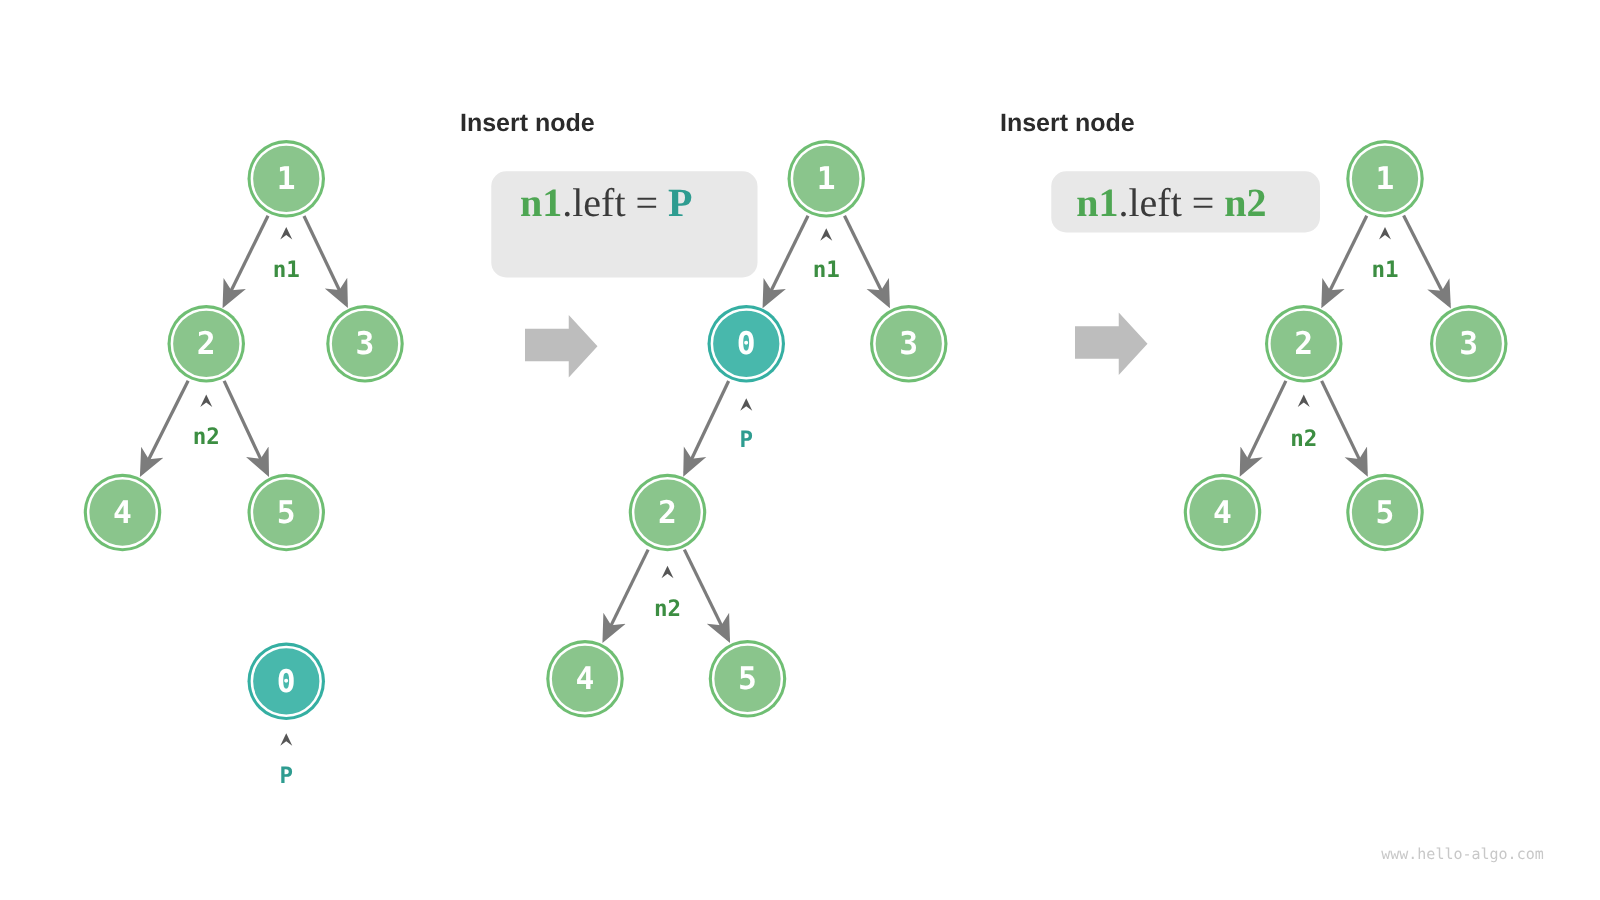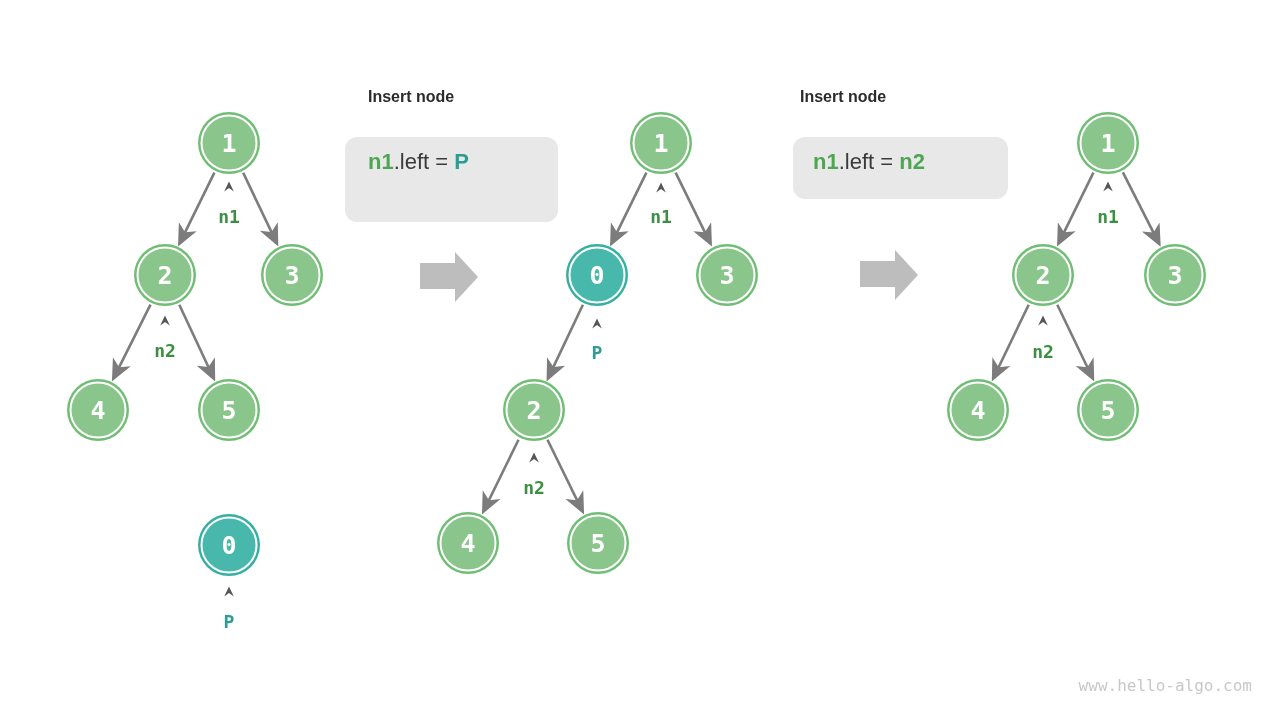--- a/index.html
+++ b/index.html
@@ -25,39 +25,40 @@
 
   .ptr-label{
     position:absolute;transform:translate(-50%,-50%);
     font-family:"DejaVu Sans Mono",monospace;font-weight:bold;font-size:18px;
     white-space:nowrap;
   }
   .ptr-label.lg{color:#3c8e42;}
   .ptr-label.lt{color:#2e9c90;}
 
   .section-title{
-    position:absolute;font-weight:bold;font-size:16px;color:#2b2b2b;
+    position:absolute;font-weight:bold;font-size:20px;color:#2b2b2b;
     white-space:nowrap;
   }
   .code-box{
     position:absolute;background:#e8e8e8;border-radius:12px;
-    font-family:Liberation Sans, sans-serif;font-size:22px;color:#3a3a3a;
+    font-family:Liberation Serif, serif;font-size:32px;color:#3a3a3a;
     box-sizing:border-box;
+    margin-left:48px;
   }
   .code-box.two-line{left:345px;top:137px;width:213px;height:85px;padding:8px 0 0 23px;}
-  .code-box.one-line{left:793px;top:137px;width:215px;height:62px;padding-left:20px;}
+  .code-box.one-line{left:793px;top:137px;width:215px;height:49px;padding-left:20px;}
   .code-line{height:34px;line-height:34px;white-space:pre;}
   .code-line.single{height:50px;line-height:50px;}
   .tok-g{color:#4ea653;font-weight:bold;}
   .tok-t{color:#2e9c90;font-weight:bold;}
   .tok-p{color:#3a3a3a;}
 
   .watermark{
-    position:absolute;right:28px;top:676px;
-    font-family:"DejaVu Sans Mono",monospace;font-size:16px;color:#c8c8c8;
+    position:absolute;right:45px;top:676px;
+    font-family:"DejaVu Sans Mono",monospace;font-size:12px;color:#c8c8c8;
     white-space:nowrap;
   }
 </style>
 </head>
 <body>
 
 <div id="stage">
 
   <svg class="overlay" viewBox="0 0 1280 720">
     <defs>

